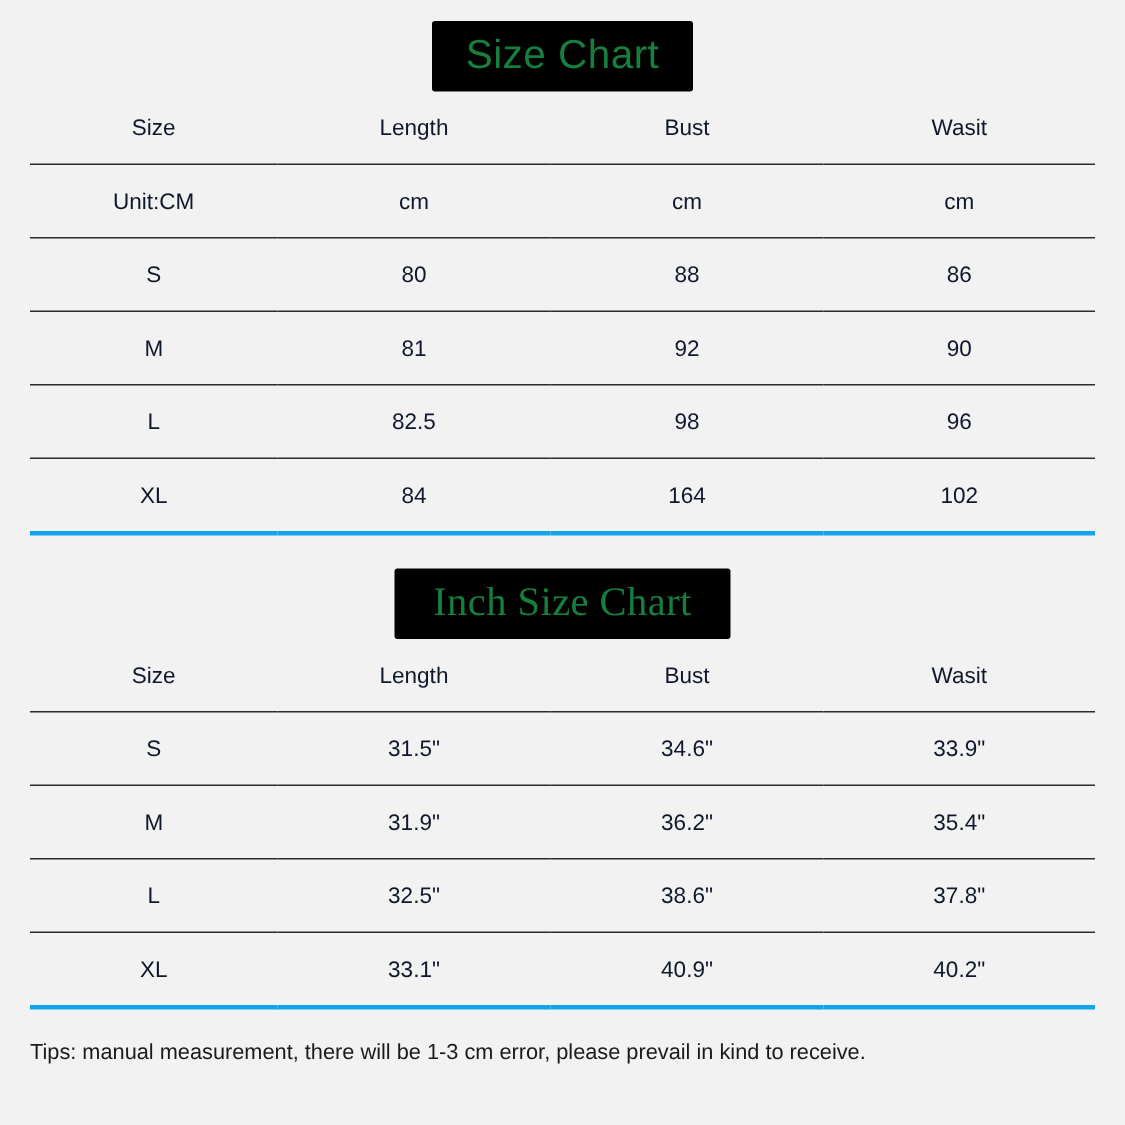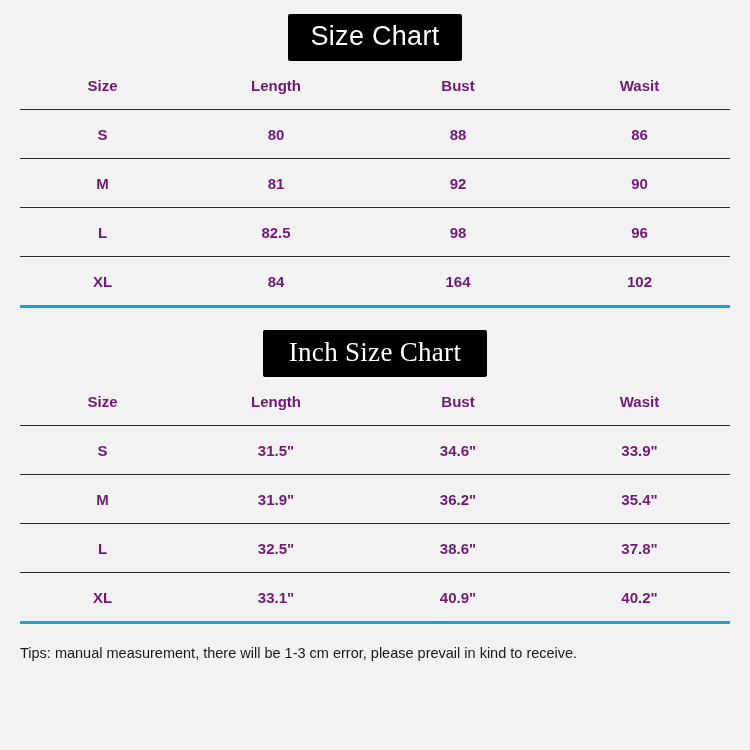--- a/index.html
+++ b/index.html
@@ -22,43 +22,43 @@
     background: #f2f2f2;
   }
   .banner-wrap {
     display: flex;
     justify-content: center;
     align-items: center;
   }
   .banner {
     display: inline-block;
     background: #000;
-    color: #ffffff;
+    color: #15803d;
     font-size: 27px;
     line-height: 1;
     padding: 9px 22px 11px 22px;
     letter-spacing: 0.3px;
     border-radius: 2px;
   }
   .banner.inch {
     font-size: 27px;
     padding: 9px 26px 11px 26px;
     font-family: Liberation Serif, serif;
   }
   table.size-table {
     width: 710px;
     margin: 0 auto;
     border-collapse: collapse;
     table-layout: fixed;
   }
   table.size-table td, table.size-table th {
     text-align: center;
     font-size: 15px;
-    font-weight: bold;
-    color: #701a75;
+    font-weight: normal;
+    color: #0f172a;
     padding: 0;
     height: 48px;
     vertical-align: middle;
     border: none;
   }
   table.size-table tr {
     border-bottom: 1px solid #2b2b2b;
   }
   table.size-table tr.header-row {
     border-bottom: 1px solid #2b2b2b;
@@ -104,20 +104,26 @@
         <col class="col-wasit">
     </colgroup>
     <tbody>
       <tr class="header-row">
         <th>Size</th>
         <th>Length</th>
         <th>Bust</th>
         <th>Wasit</th>
       </tr>
       <tr>
+        <td>Unit:CM</td>
+        <td>cm</td>
+        <td>cm</td>
+        <td>cm</td>
+      </tr>
+      <tr>
         <td>S</td>
         <td>80</td>
         <td>88</td>
         <td>86</td>
       </tr>
       <tr>
         <td>M</td>
         <td>81</td>
         <td>92</td>
         <td>90</td>

